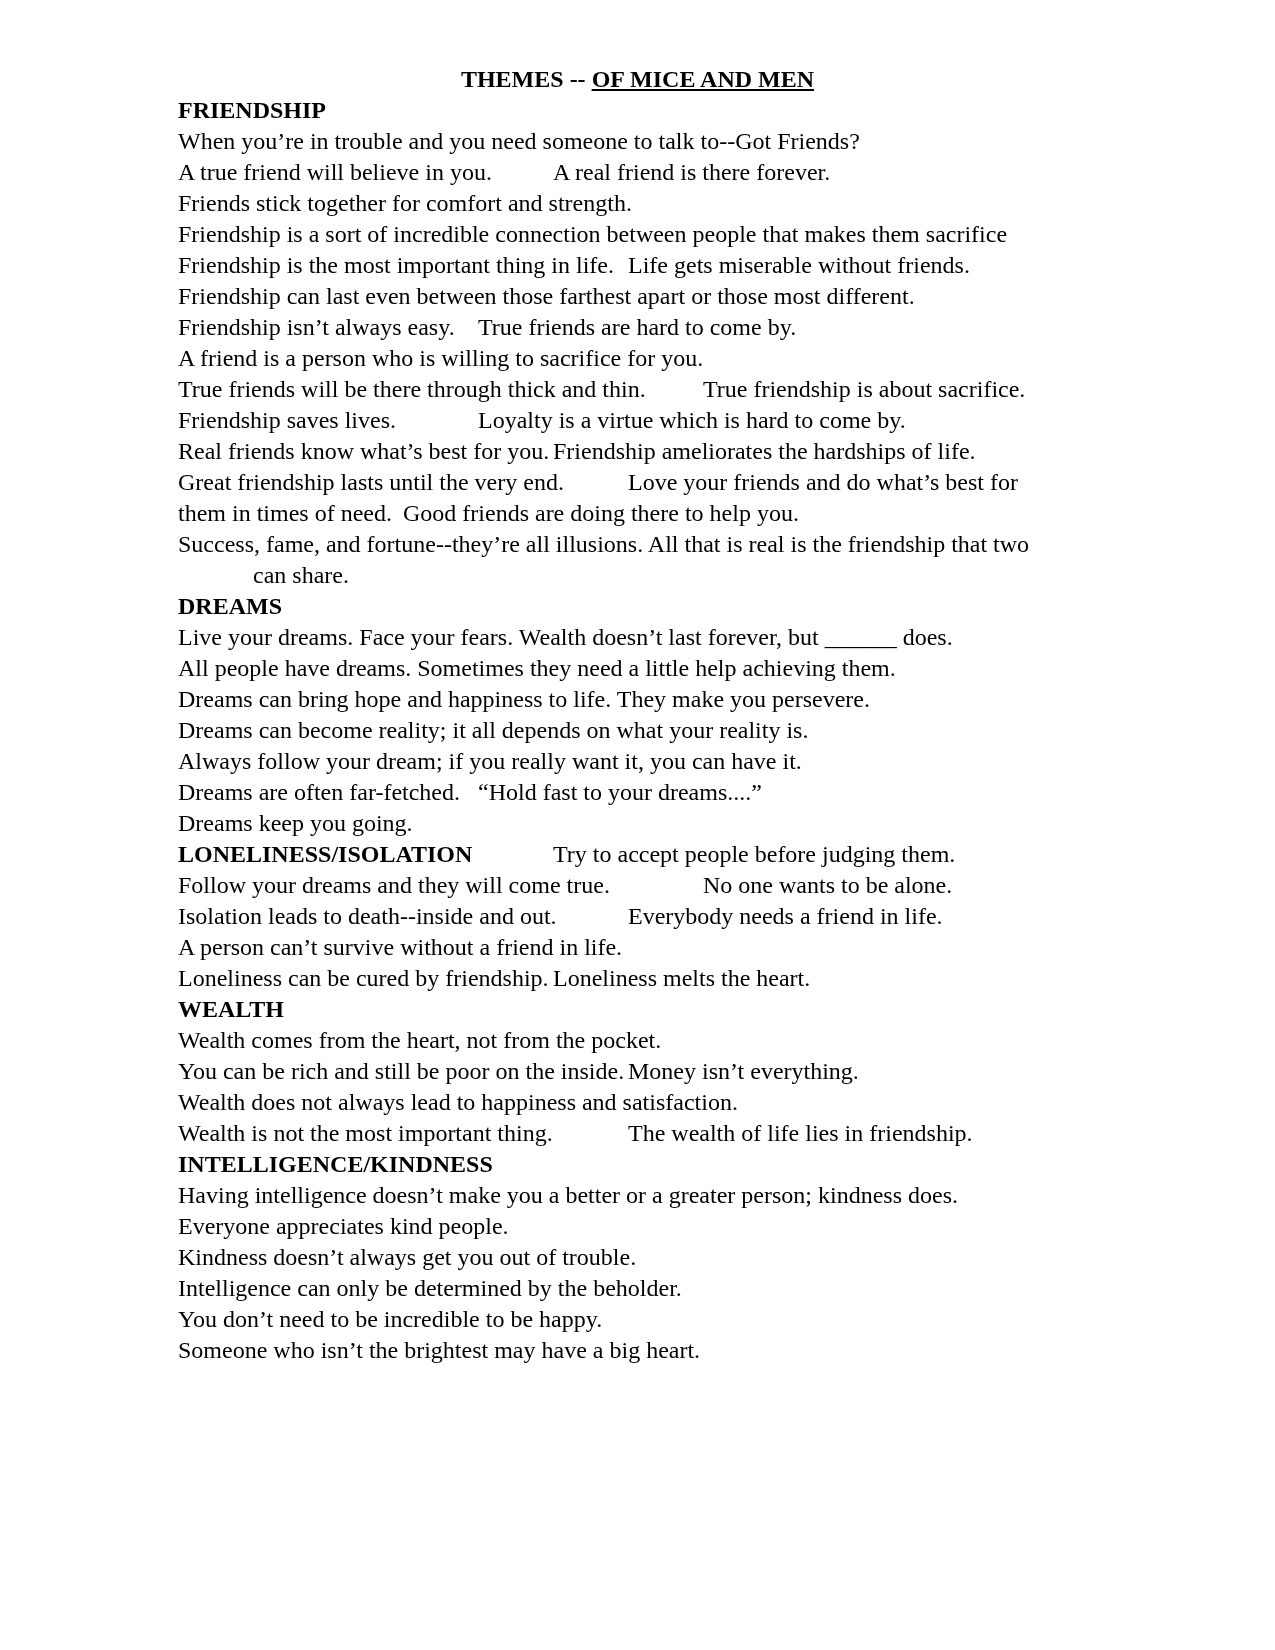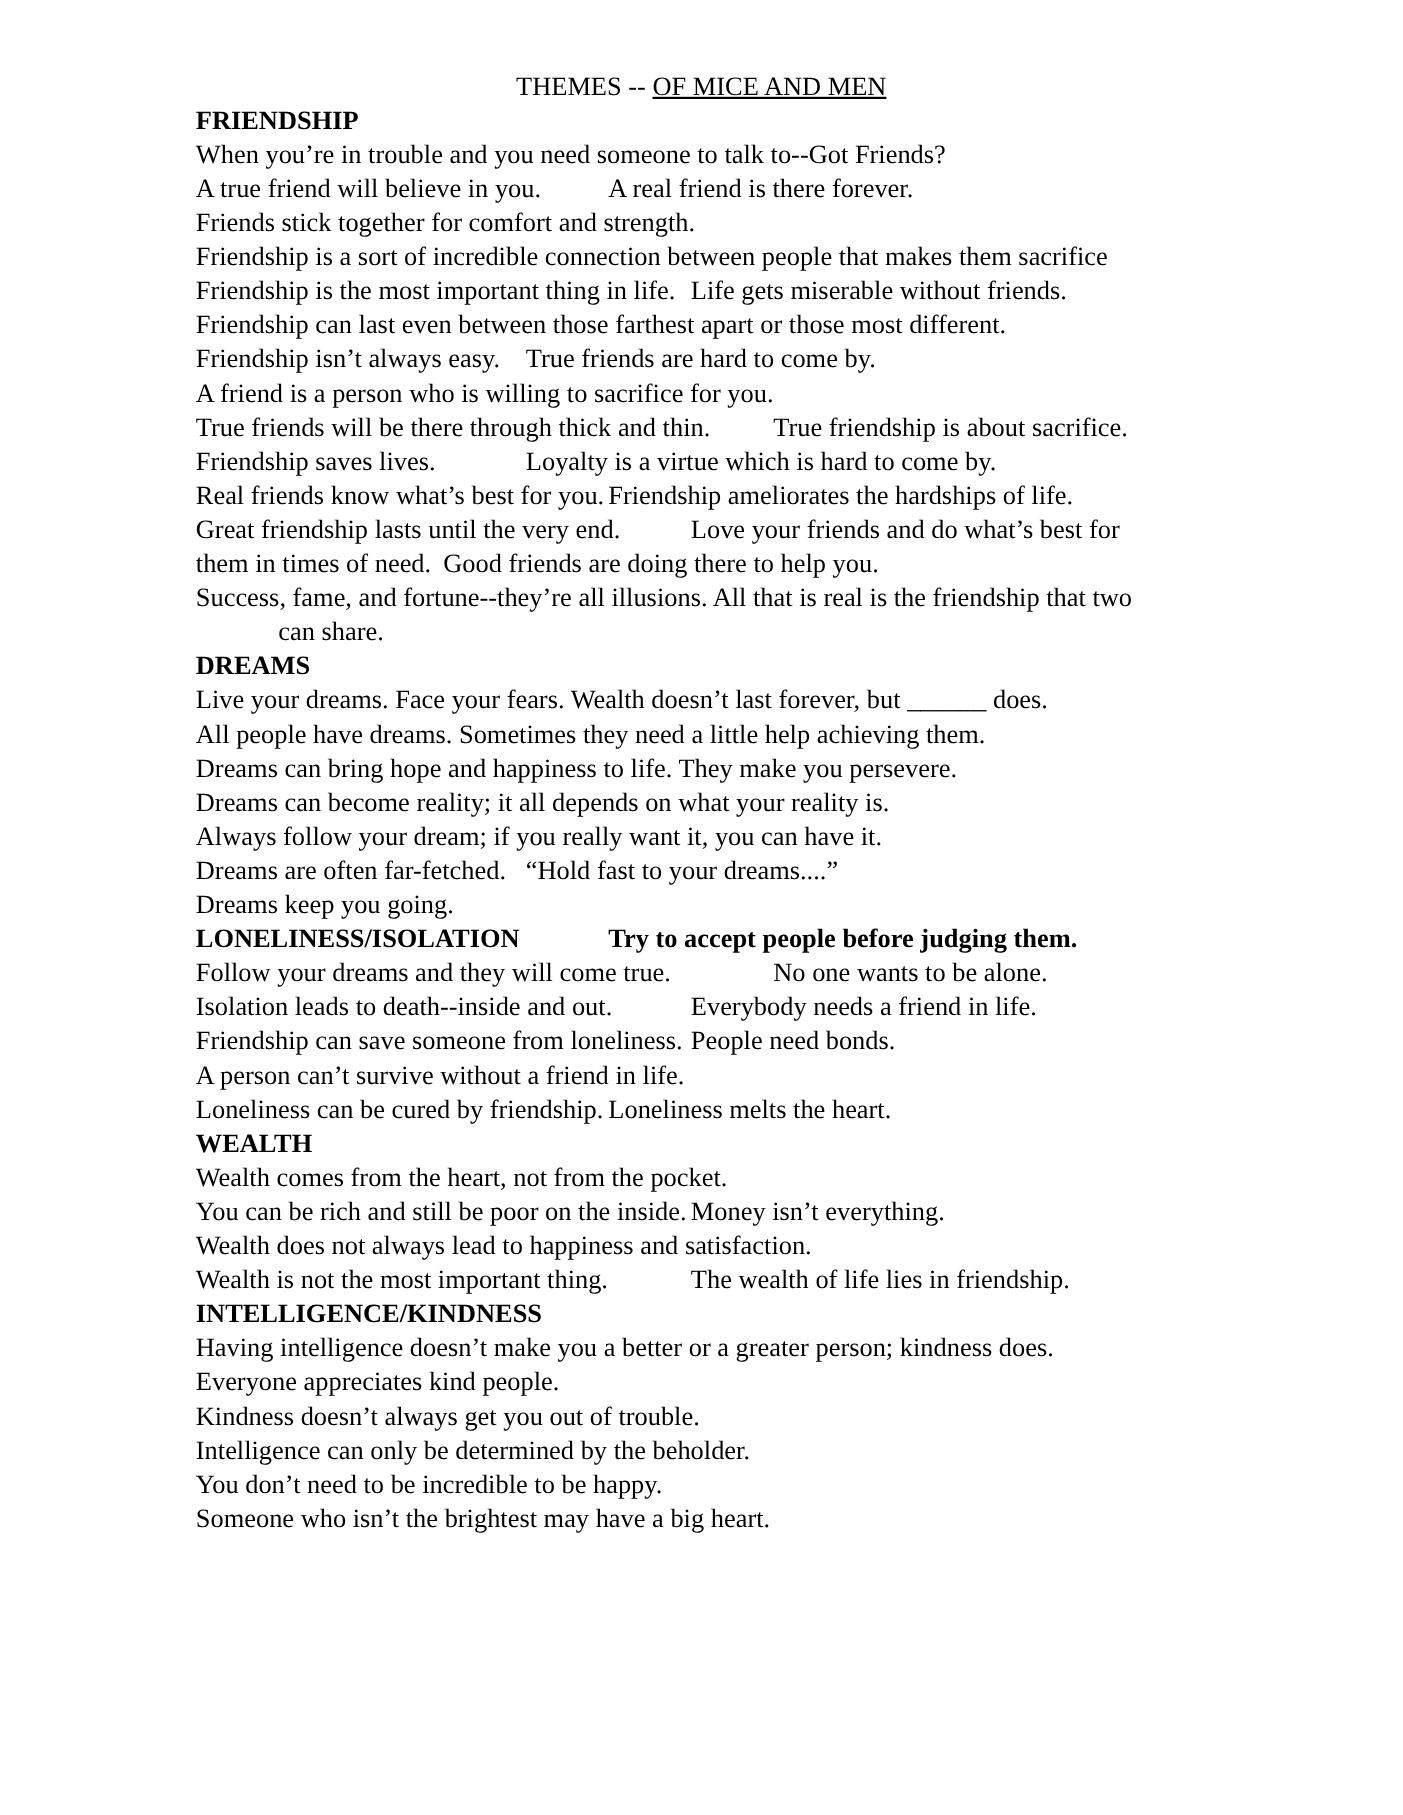--- a/index.html
+++ b/index.html
@@ -18,40 +18,40 @@
   .page {
     width: 1275px;
     height: 1650px;
     box-sizing: border-box;
     padding-top: 64px;
     background: #ffffff;
   }
   .title-line {
     width: 100%;
     text-align: center;
-    font-weight: normal;
+    font-weight: bold;
     line-height: 31px;
     white-space: pre;
   }
   .title-line .book {
     text-decoration: underline;
   }
   .doc-line {
     margin-left: 178px;
     margin-right: 40px;
     line-height: 31px;
     white-space: pre;
     tab-size: 75px;
     -moz-tab-size: 75px;
   }
   .heading {
     font-weight: bold;
   }
   .note {
-    font-weight: bold;
+    font-weight: normal;
     margin-top: 13px;
   }
 </style>
 </head>
 <body>
 
 <div class="page">
 
   <div class="title-line"><span>THEMES -- </span><span class="book">OF MICE AND MEN</span></div>
 
@@ -82,21 +82,20 @@
     <div class="doc-line">Dreams can become reality; it all depends on what your reality is.</div>
     <div class="doc-line">Always follow your dream; if you really want it, you can have it.</div>
     <div class="doc-line">Dreams are often far-fetched.	“Hold fast to your dreams....”</div>
     <div class="doc-line">Dreams keep you going.</div>
   </div>
 
   <div>
     <div class="doc-line"><span class="heading">LONELINESS/ISOLATION</span><span class="note">		Try to accept people before judging them.</span></div>
     <div class="doc-line">Follow your dreams and they will come true.		No one wants to be alone.</div>
     <div class="doc-line">Isolation leads to death--inside and out.	Everybody needs a friend in life.</div>
-    <div class="doc-line">Friendship can save someone from loneliness.	People need bonds.</div>
     <div class="doc-line">A person can’t survive without a friend in life.</div>
     <div class="doc-line">Loneliness can be cured by friendship.	Loneliness melts the heart.</div>
   </div>
 
   <div>
     <div class="doc-line"><span class="heading">WEALTH</span><span class="note"></span></div>
     <div class="doc-line">Wealth comes from the heart, not from the pocket.</div>
     <div class="doc-line">You can be rich and still be poor on the inside.	Money isn’t everything.</div>
     <div class="doc-line">Wealth does not always lead to happiness and satisfaction.</div>
     <div class="doc-line">Wealth is not the most important thing.	The wealth of life lies in friendship.</div>

